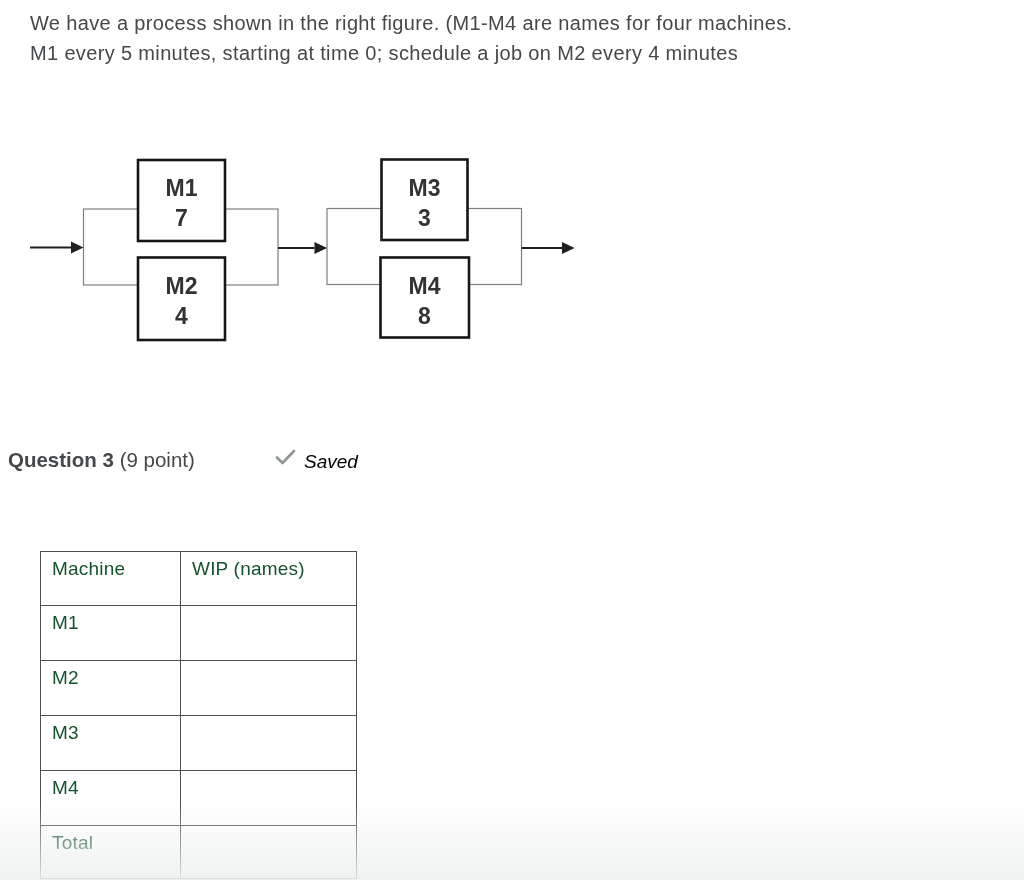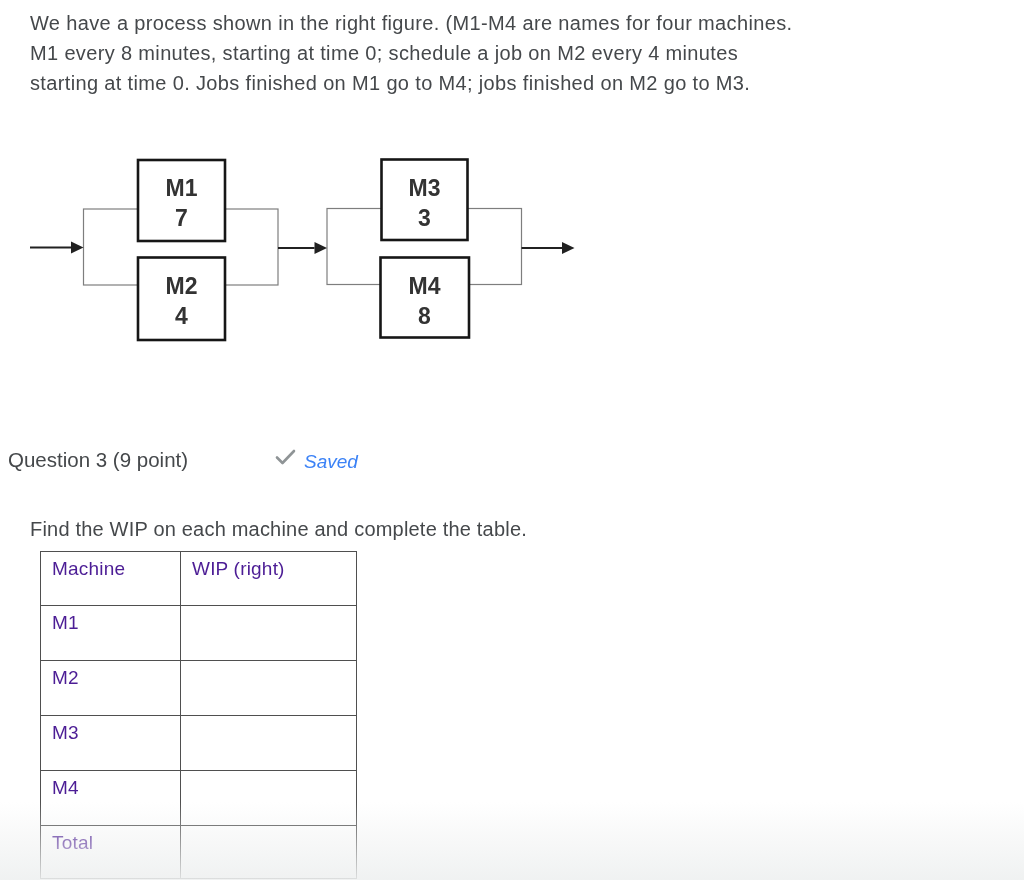--- a/index.html
+++ b/index.html
@@ -42,35 +42,35 @@
   
   .q-title-wrap {
     position: absolute;
     left: 8px;
     top: 445px;
     font-size: 20.5px;
     line-height: 30px;
     color: #45484b;
     white-space: nowrap;
   }
-  .q-title { font-weight: 400; text-align: right; }
+  .q-title { font-weight: 700; text-align: right; }
   .q-points { font-weight: 400; }
   .saved-check {
     position: absolute;
     left: 275px;
     top: 449px;
   }
   .saved-text {
     position: absolute;
     left: 304px;
     top: 447px;
     font-size: 19px;
     font-style: italic;
     line-height: 30px;
-    color: #3b82f6;
+    color: #000000;
   }
 
   
   .prompt {
     position: absolute;
     left: 30px;
     top: 514px;
     font-size: 20px;
     line-height: 30px;
     letter-spacing: 0.2px;
@@ -86,21 +86,21 @@
     border-collapse: collapse;
     table-layout: fixed;
     background: #ffffff;
   }
   .wip-table td {
     border: 1px solid #4f4f4f;
     vertical-align: top;
     padding: 6px 4px 0 11px;
     font-size: 19px;
     letter-spacing: 0.2px;
-    color: #4c1d95;
+    color: #14532d;
     overflow: hidden;
   }
   .col-machine { width: 124px; }
   .col-wip { width: 160px; }
   .row-header td { height: 47px; }   
   .row-data td { height: 48px; }     
   .row-total td { height: 46px; }    
 
   
   .bottom-fade {
@@ -114,22 +114,21 @@
     z-index: 5;
   }
 </style>
 </head>
 <body>
 
 <div class="page">
 
   <div class="intro">
     <div class="intro-line">We have a process shown in the right figure. (M1-M4 are names for four machines.</div>
-    <div class="intro-line">M1 every 8 minutes, starting at time 0; schedule a job on M2 every 4 minutes</div>
-    <div class="intro-line">starting at time 0. Jobs finished on M1 go to M4; jobs finished on M2 go to M3.</div>
+    <div class="intro-line">M1 every 5 minutes, starting at time 0; schedule a job on M2 every 4 minutes</div>
   </div>
 
   <svg class="diagram" width="600" height="215" viewBox="0 140 600 215">
 
     <rect x="83.5" y="209" width="194.5" height="76" fill="none" stroke="#7e7e7e" stroke-width="1.2"></rect>
     <rect x="327" y="208.5" width="194.5" height="76" fill="none" stroke="#7e7e7e" stroke-width="1.2"></rect>
 
     <g>
       <line x1="30" y1="247.5" x2="71" y2="247.5" stroke="#212121" stroke-width="2.2"></line>
       <polygon points="71,241.6 83.5,247.5 71,253.4" fill="#212121"></polygon>
@@ -167,27 +166,26 @@
 
   <div class="q-title-wrap">
     <span class="q-title">Question 3</span>
     <span class="q-points">(9 point)</span>
   </div>
   <svg class="saved-check" width="21" height="17" viewBox="0 0 21 17">
     <polyline points="2,8.5 7.5,14 19,2" fill="none" stroke="#8f9496" stroke-width="2.6" stroke-linecap="round" stroke-linejoin="round"></polyline>
   </svg>
   <div class="saved-text">Saved</div>
 
-  <div class="prompt">Find the WIP on each machine and complete the table.</div>
 
   <table class="wip-table">
     <tbody>
         <tr class="row-header">
       <td class="col-machine">Machine</td>
-      <td class="col-wip">WIP (right)</td>
+      <td class="col-wip">WIP (names)</td>
     </tr>
     <tr class="row-data">
       <td>M1</td>
       <td></td>
     </tr>
     <tr class="row-data">
       <td>M2</td>
       <td></td>
     </tr>
     <tr class="row-data">

